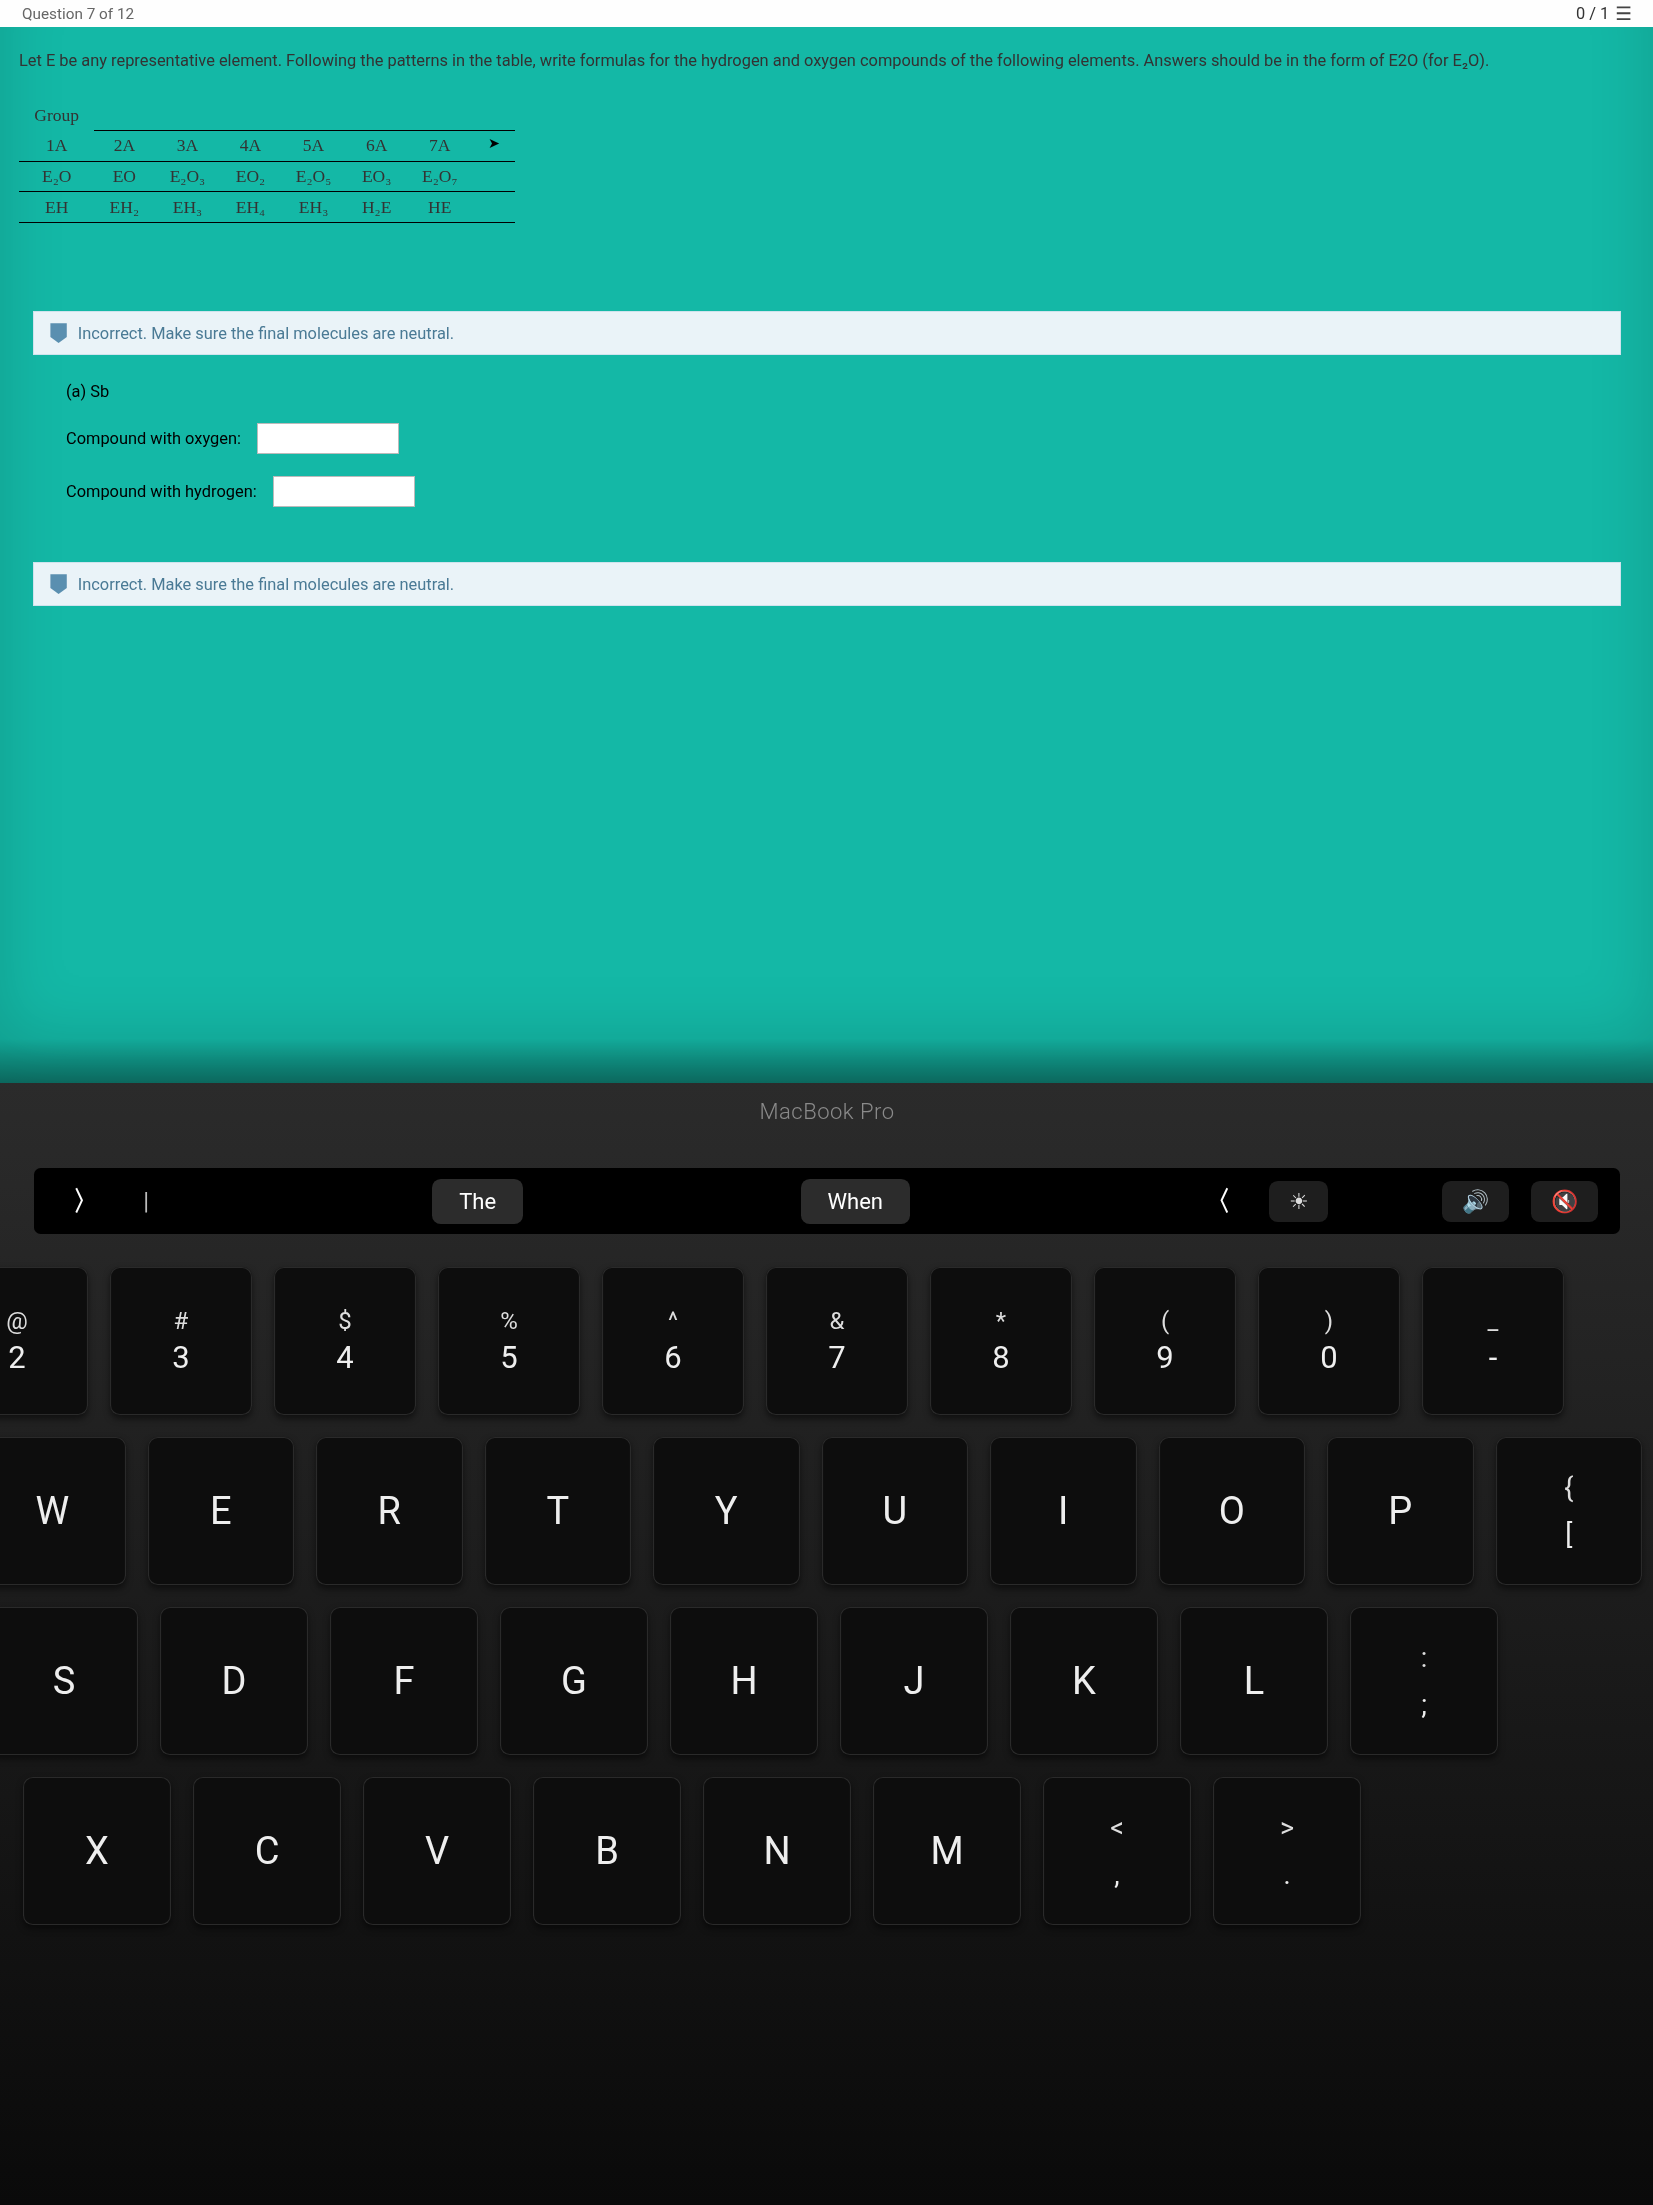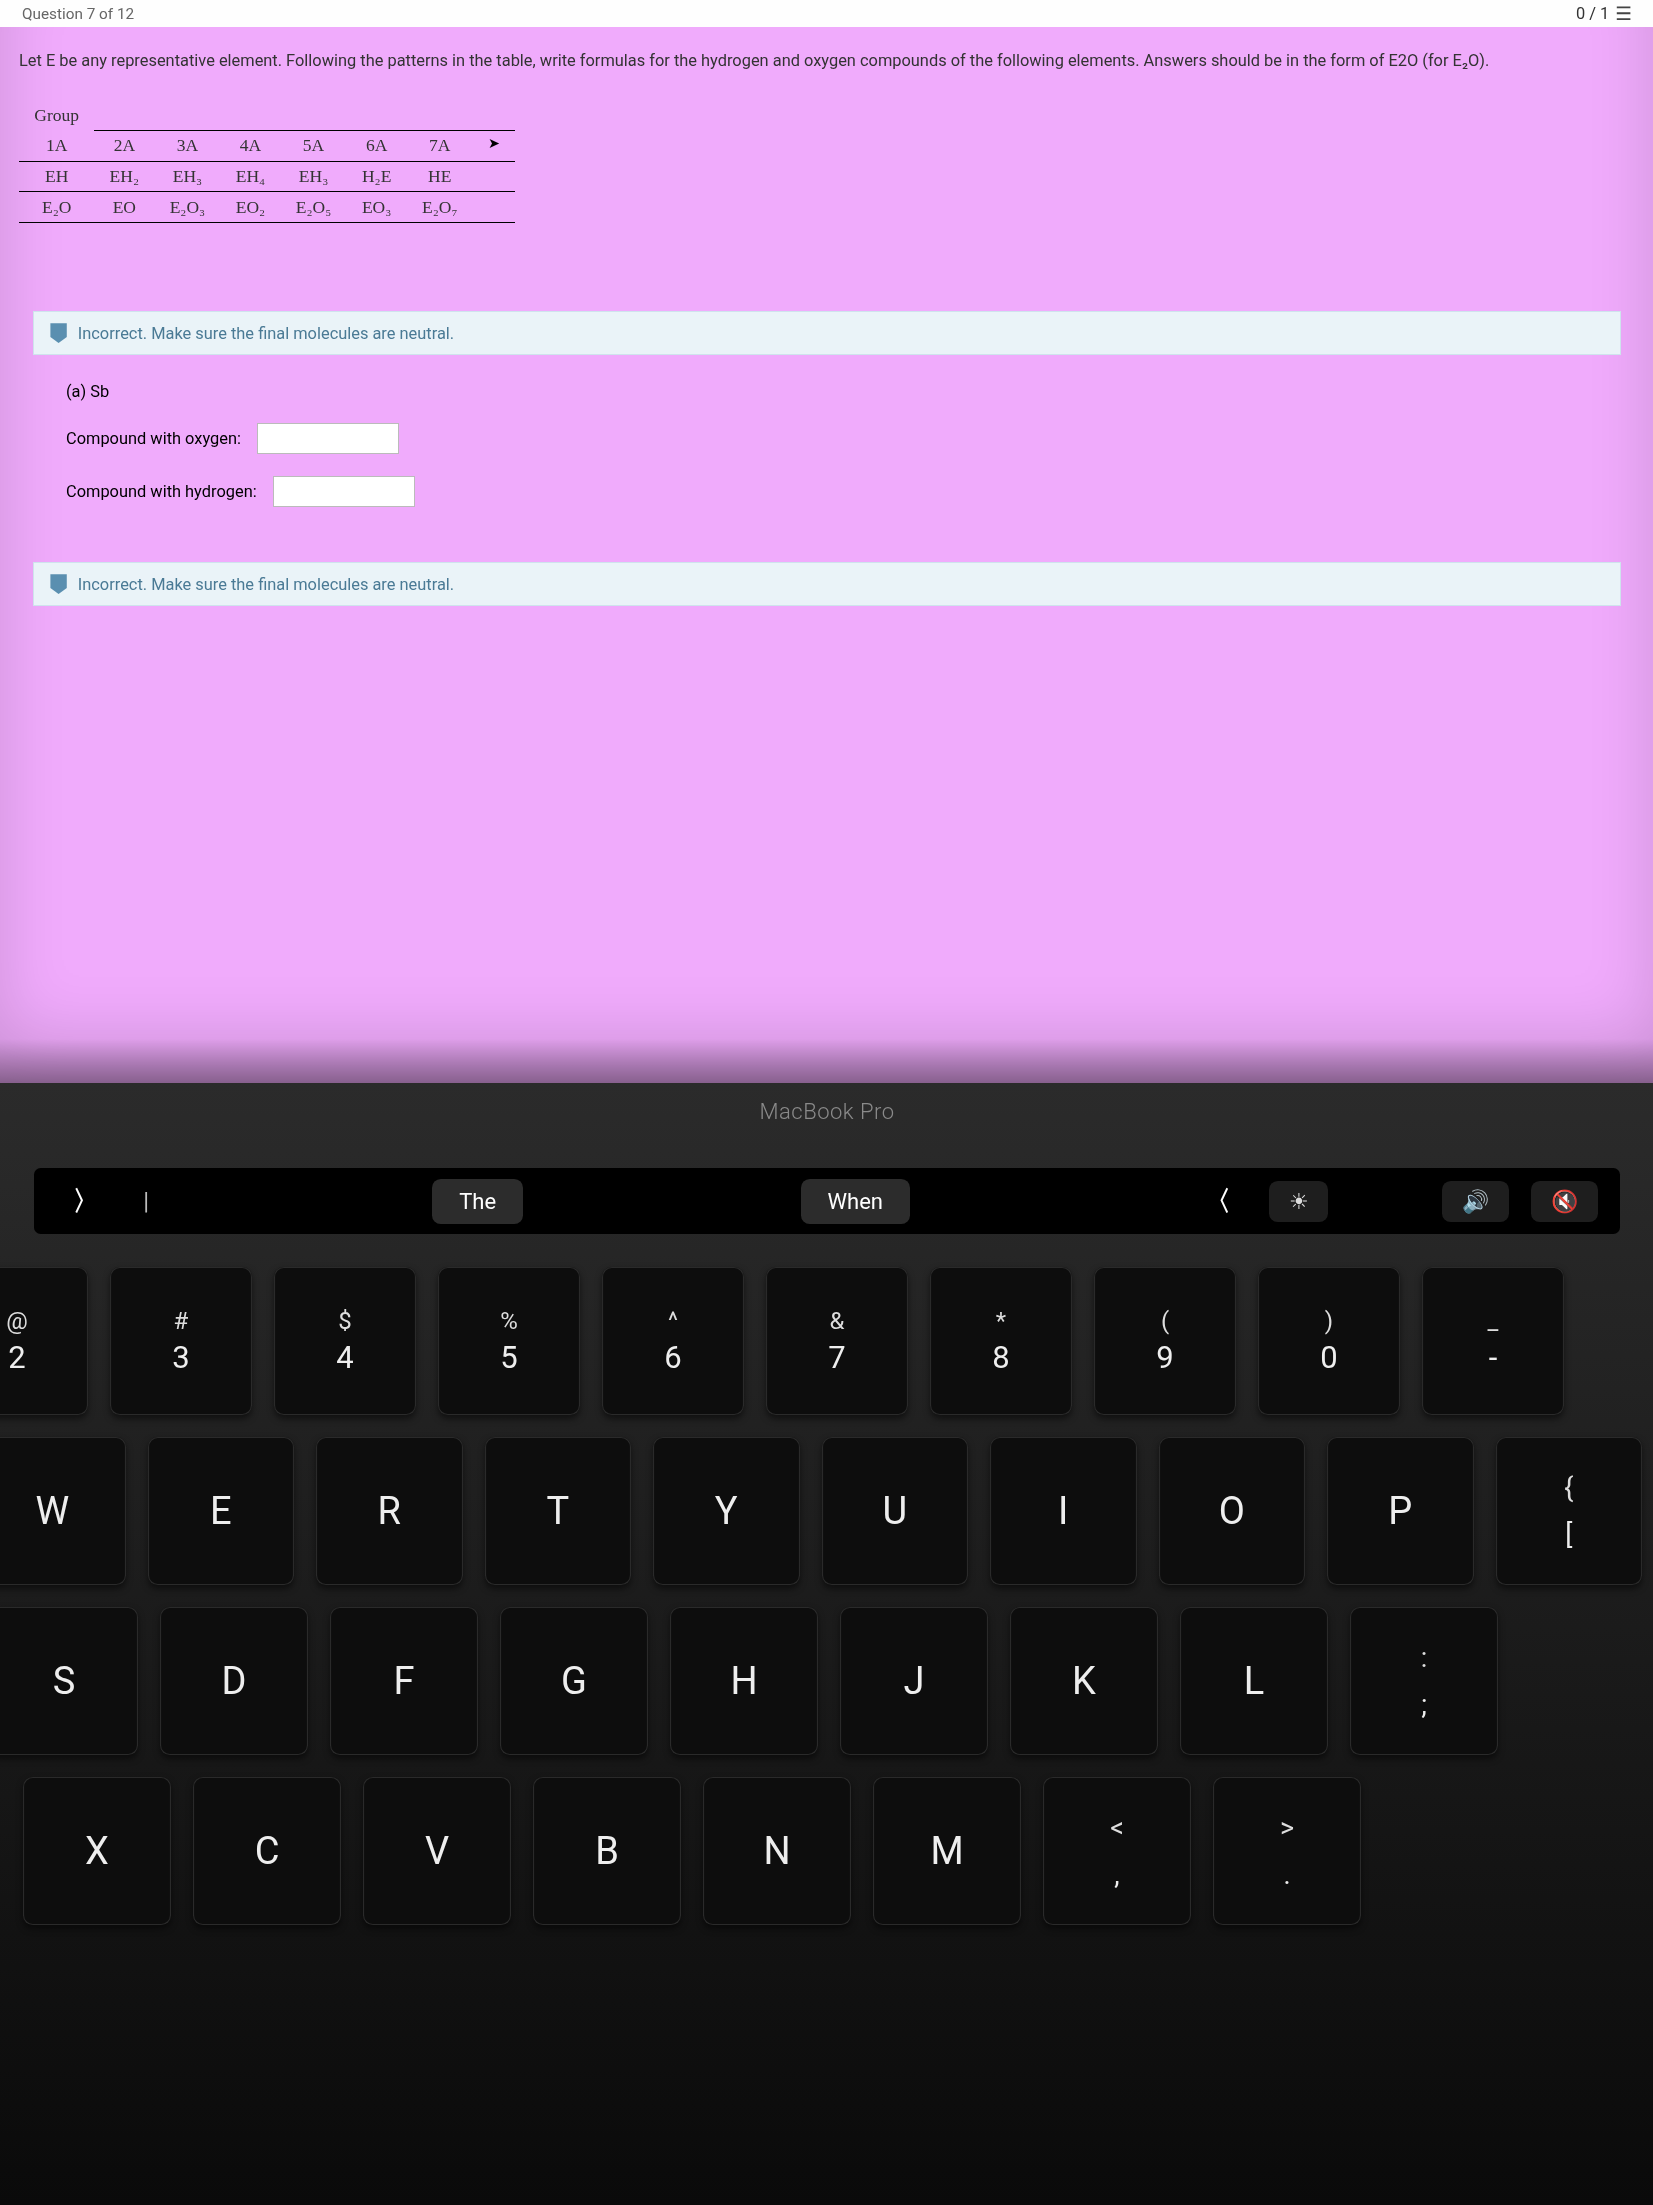--- a/index.html
+++ b/index.html
@@ -8,21 +8,21 @@
     background: #1a1a1a;
     width: 1654px;
     height: 2205px;
     overflow: hidden;
     position: relative;
   }
   .screen {
     position: absolute;
     top: 0; left: 0; right: 0;
     height: 1083px;
-    background: #f0abfc;
+    background: #14b8a6;
     box-shadow: inset 0 -44px 66px rgba(0,0,0,0.15);
   }
   .header-bar {
     display: flex;
     align-items: center;
     justify-content: space-between;
     padding: 0 22px;
     height: 27px;
     background: #fefefe;
     font-size: 16.4px;
@@ -190,37 +190,37 @@
             <th>3A</th>
             <th>4A</th>
             <th>5A</th>
             <th>6A</th>
             <th>7A</th>
             <th class="cursor-arrow">➤</th>
           </tr>
         </thead>
         <tbody>
           <tr>
+            <td>E₂O</td>
+            <td>EO</td>
+            <td>E₂O₃</td>
+            <td>EO₂</td>
+            <td>E₂O₅</td>
+            <td>EO₃</td>
+            <td>E₂O₇</td>
+            <td></td>
+          </tr>
+          <tr>
             <td>EH</td>
             <td>EH₂</td>
             <td>EH₃</td>
             <td>EH₄</td>
             <td>EH₃</td>
             <td>H₂E</td>
             <td>HE</td>
-            <td></td>
-          </tr>
-          <tr>
-            <td>E₂O</td>
-            <td>EO</td>
-            <td>E₂O₃</td>
-            <td>EO₂</td>
-            <td>E₂O₅</td>
-            <td>EO₃</td>
-            <td>E₂O₇</td>
             <td></td>
           </tr>
         </tbody>
       </table>
     </div>
   </div>
 
   <div class="feedback">
     <span class="flag-icon"></span>
     <span>Incorrect. Make sure the final molecules are neutral.</span>

